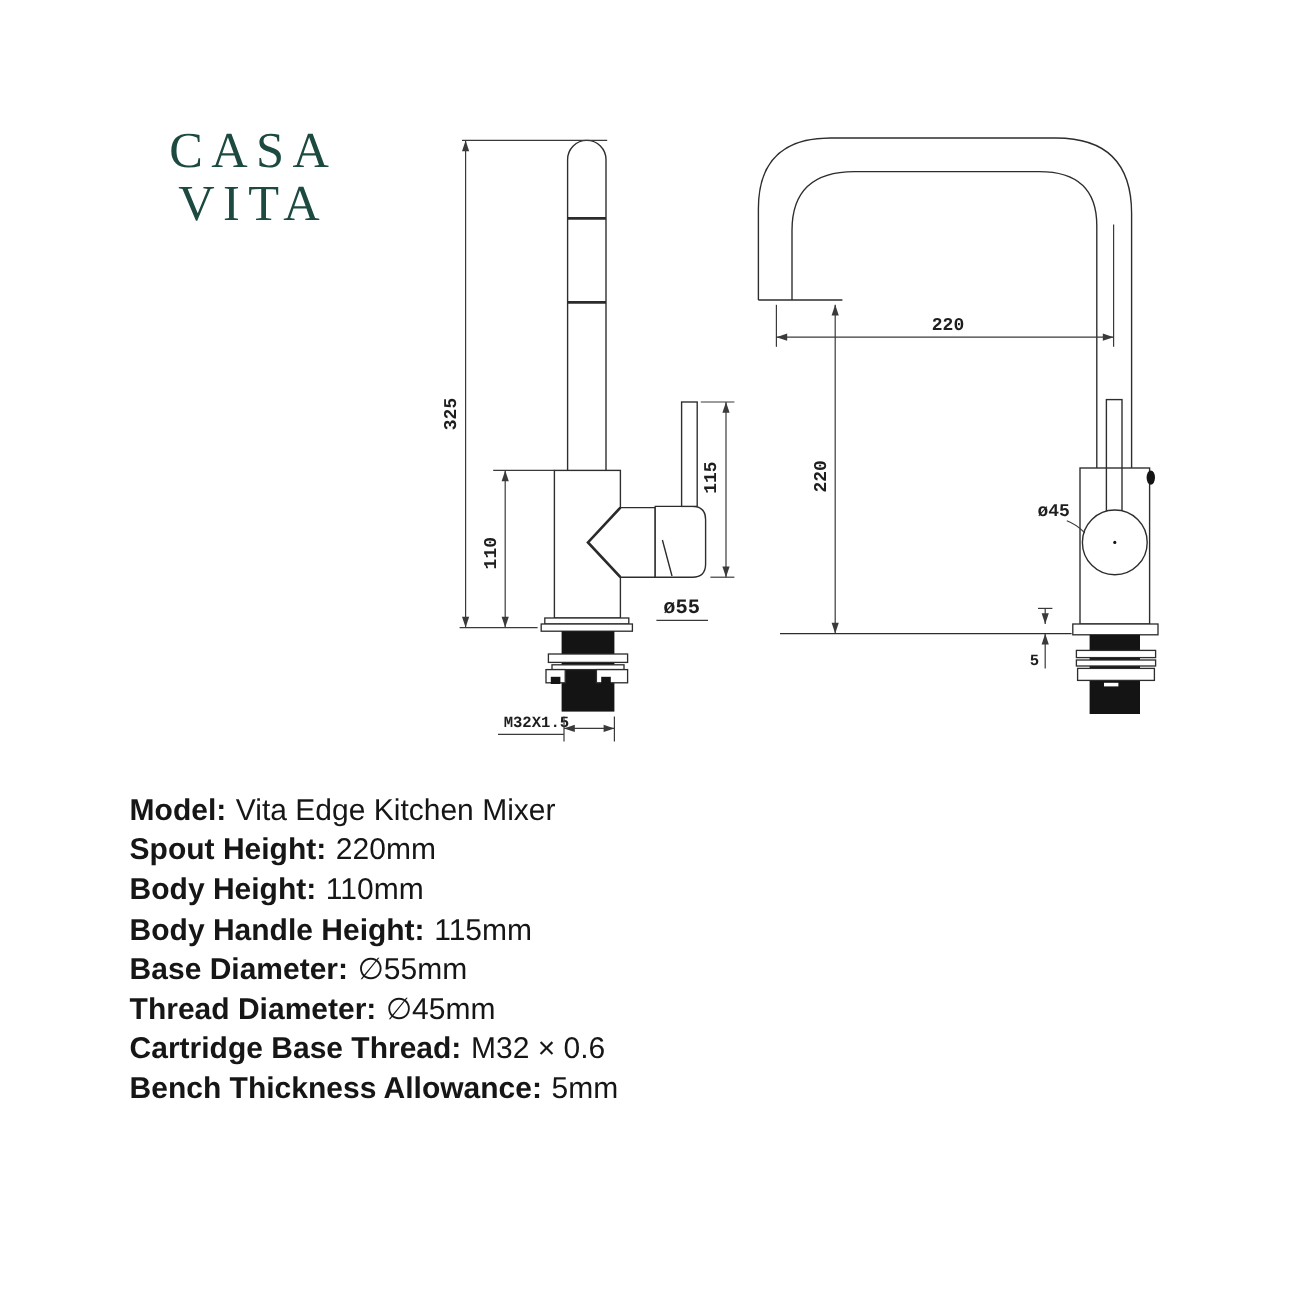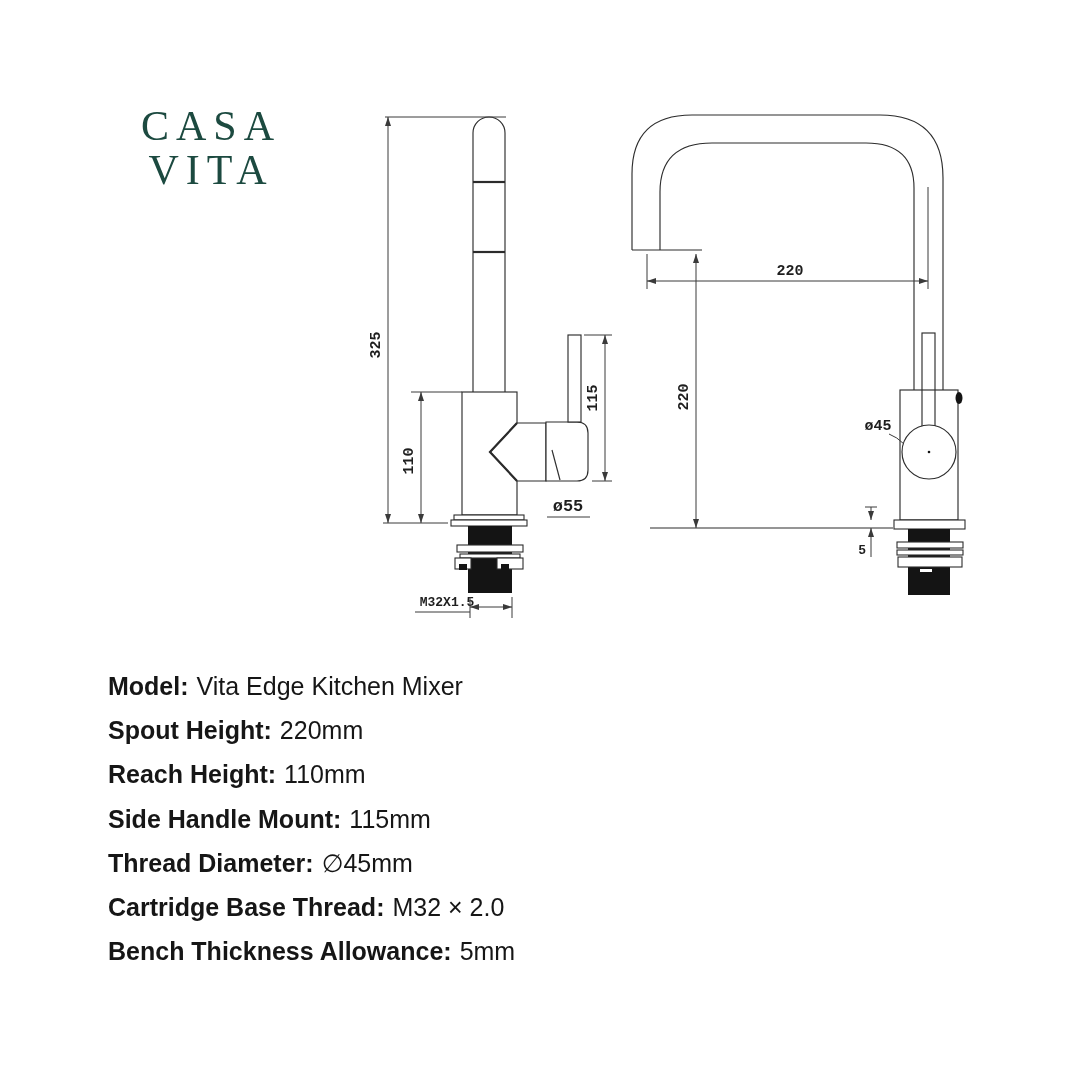--- a/index.html
+++ b/index.html
@@ -25,21 +25,21 @@
   .arr{fill:#3a3a3a;stroke:none;}
   .dimtext{
     font-family:"Liberation Mono",monospace;font-size:15px;font-weight:600;fill:#1e1e1e;
   }
   .dimtext.small{font-size:13px;}
   
   .specs{
     position:absolute;left:108px;top:659px;width:600px;
     font-size:25px;line-height:33.2px;color:#161616;
   }
-  .spec-line{white-space:nowrap;margin-top:11px;}
+  .spec-line{white-space:nowrap;}
   .spec-label{font-weight:700;}
   .spec-value{font-weight:400;margin-left:8px;}
 </style>
 </head>
 <body>
 
 <div class="logo">
   <div>CASA</div>
   <div>VITA</div>
 </div>
@@ -173,18 +173,19 @@
       <line class="dim" x1="871" y1="528" x2="871" y2="557"></line>
       <polygon class="arr" points="868,537 871,528 874,537"></polygon>
       <text class="dimtext small" x="866" y="554" text-anchor="end">5</text>
     </g>
   </g>
 </svg>
 
 <div class="specs">
   <div class="spec-line"><span class="spec-label">Model:</span><span class="spec-value">Vita Edge Kitchen Mixer</span></div>
   <div class="spec-line"><span class="spec-label">Spout Height:</span><span class="spec-value">220mm</span></div>
-  <div class="spec-line"><span class="spec-label">Reach Height:</span><span class="spec-value">110mm</span></div>
-  <div class="spec-line"><span class="spec-label">Side Handle Mount:</span><span class="spec-value">115mm</span></div>
+  <div class="spec-line"><span class="spec-label">Body Height:</span><span class="spec-value">110mm</span></div>
+  <div class="spec-line"><span class="spec-label">Body Handle Height:</span><span class="spec-value">115mm</span></div>
+  <div class="spec-line"><span class="spec-label">Base Diameter:</span><span class="spec-value">∅55mm</span></div>
   <div class="spec-line"><span class="spec-label">Thread Diameter:</span><span class="spec-value">∅45mm</span></div>
-  <div class="spec-line"><span class="spec-label">Cartridge Base Thread:</span><span class="spec-value">M32 × 2.0</span></div>
+  <div class="spec-line"><span class="spec-label">Cartridge Base Thread:</span><span class="spec-value">M32 × 0.6</span></div>
   <div class="spec-line"><span class="spec-label">Bench Thickness Allowance:</span><span class="spec-value">5mm</span></div>
 </div>
 
 </body></html>

